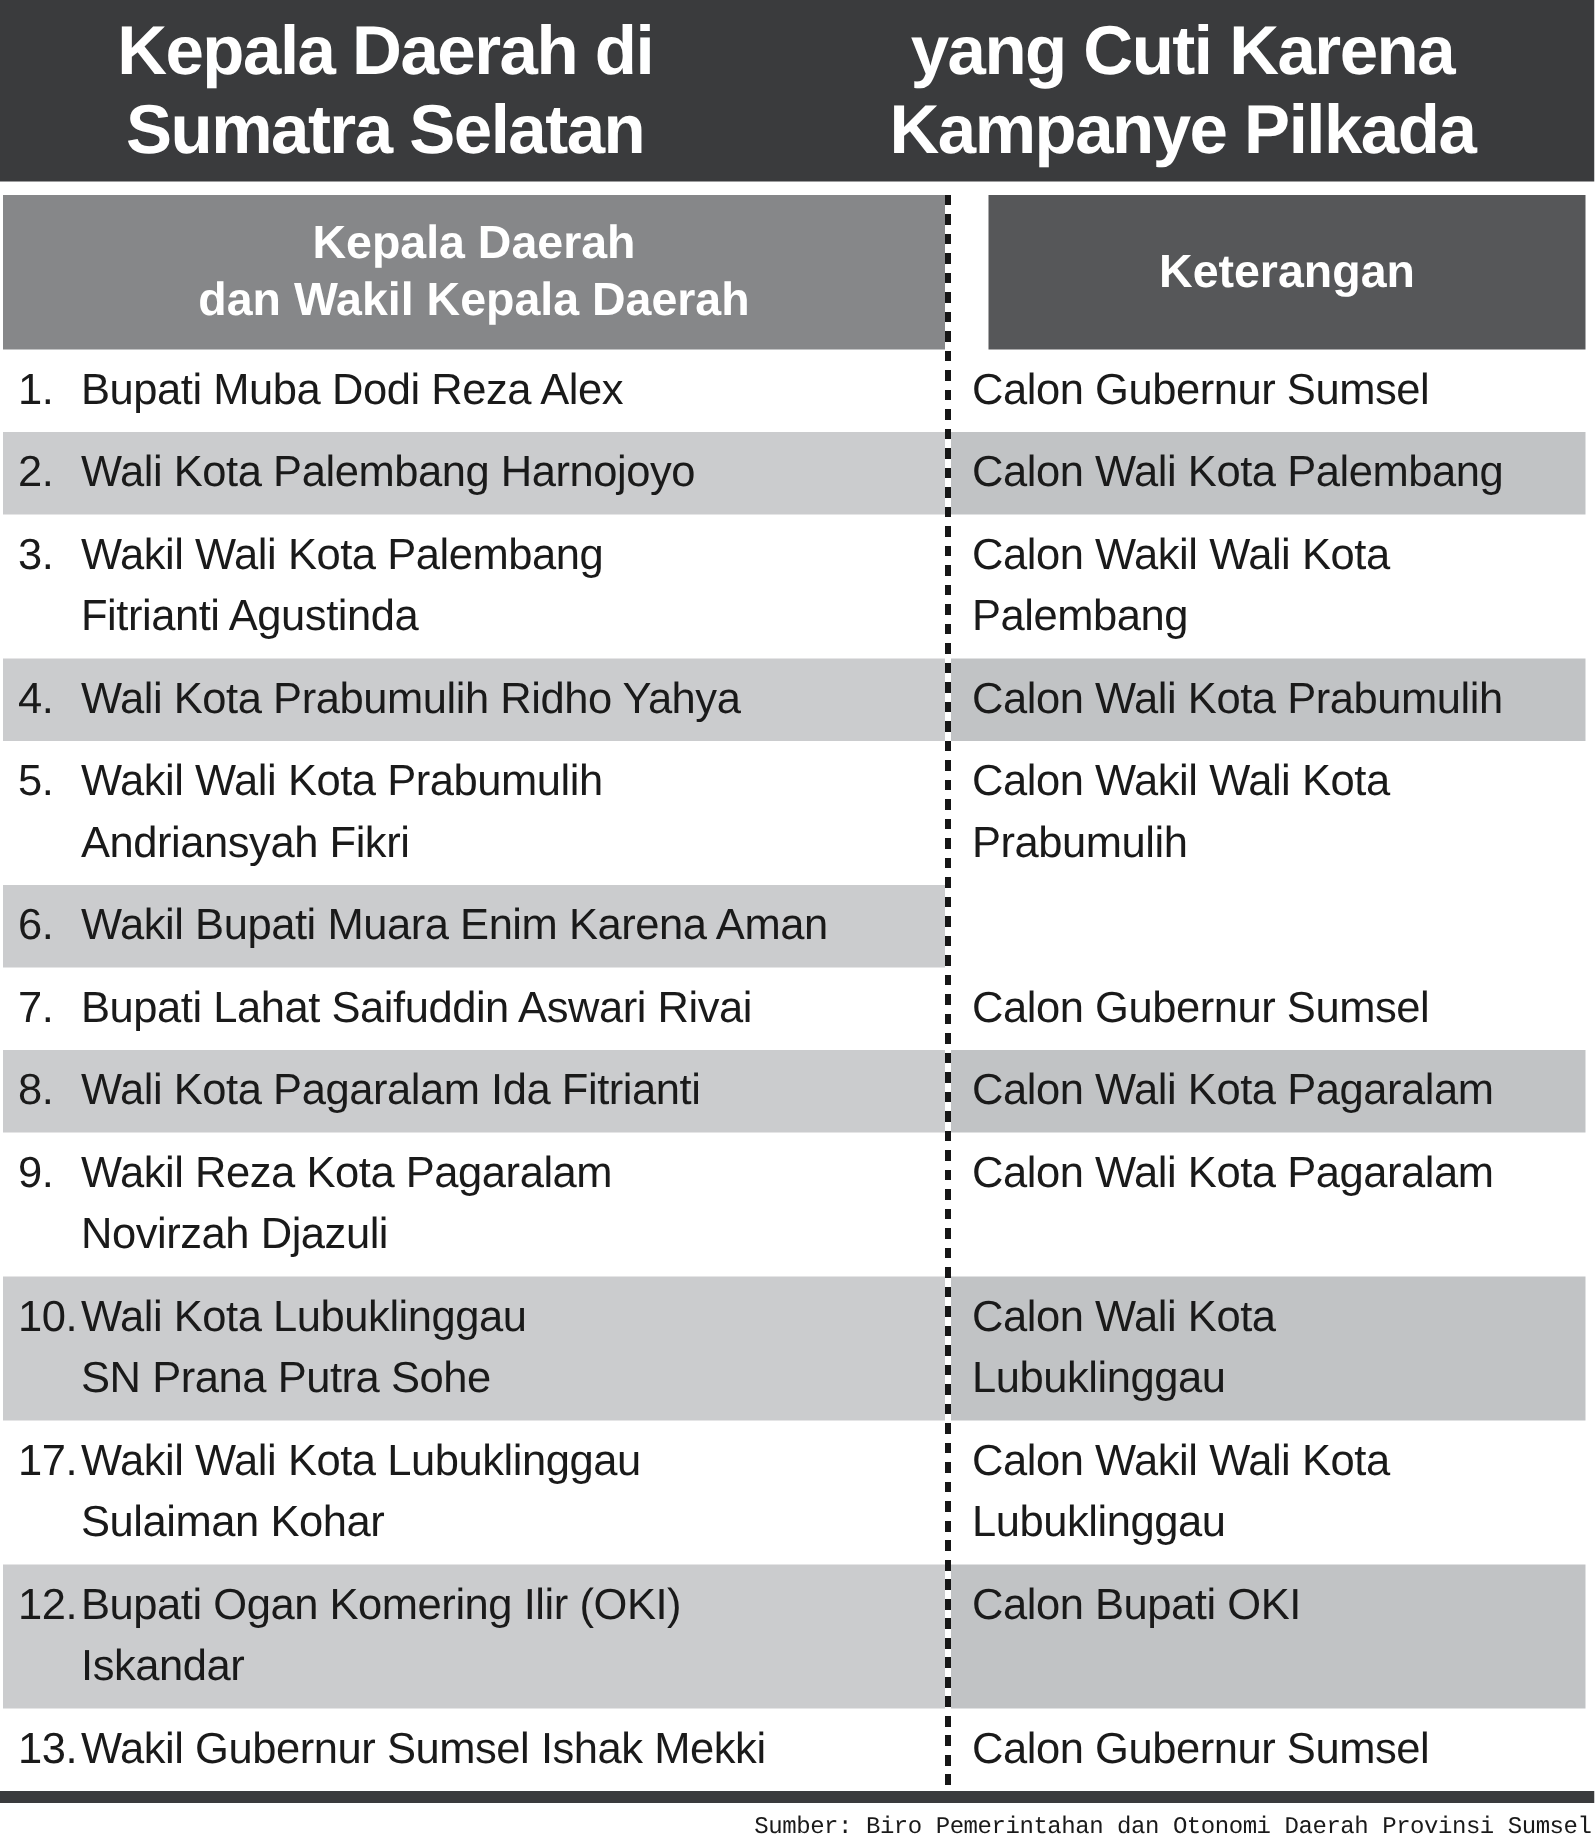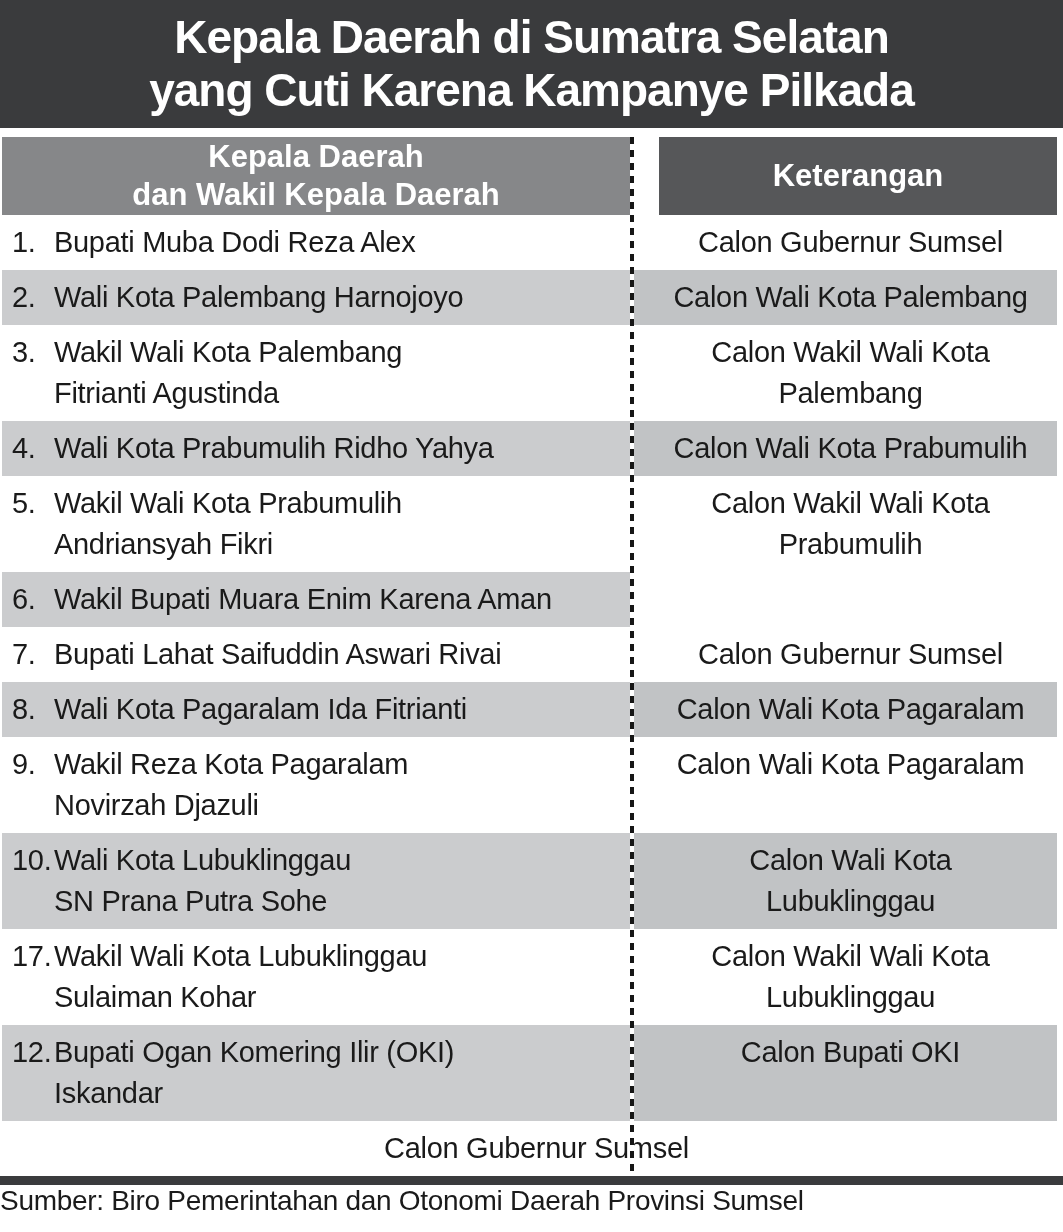--- a/index.html
+++ b/index.html
@@ -18,36 +18,36 @@
     font-family: "Liberation Sans", "DejaVu Sans", sans-serif;
     color: var(--text);
   }
   body { height: 1232px; overflow: hidden; display: flex; flex-direction: column; }
 
   .title-bar {
     height: 128px;
     background: var(--title-bar);
     color: var(--title-text);
     display: flex;
-    flex-direction: column;
+    flex-direction: row;
     justify-content: center;
     align-items: center;
     font-weight: bold;
     font-size: 46px;
     line-height: 53px;
     letter-spacing: -1px;
     text-align: center;
   }
 
   .table-area {
     position: relative;
     margin: 9px 6px 0 2px;
   }
 
-  .header-row { display: flex; height: 78px; }
+  .header-row { display: flex; height: 103px; }
   .header-cell {
     color: #ffffff;
     font-weight: bold;
     font-size: 31px;
     line-height: 38px;
     display: flex;
     flex-direction: column;
     justify-content: center;
     align-items: center;
     text-align: center;
@@ -65,41 +65,42 @@
   .num {
     width: 52px;
     padding-left: 10px;
     flex-shrink: 0;
   }
   .name { white-space: pre-line; }
   .cell-right {
     flex: 1;
     padding-left: 18px;
     padding-right: 4px;
-    text-align: center;
   }
   .row.shaded .cell-left { background: var(--shade-left); }
   .row.shaded .cell-right { background: var(--shade-right); }
 
   .divider {
     position: absolute;
     top: 0;
     bottom: 0;
     left: 628px;
     width: 4px;
     background: repeating-linear-gradient(to bottom, #161616 0px, #161616 7px, #ffffff 7px, #ffffff 13px);
   }
 
   .bottom-bar { height: 9px; background: var(--title-bar); margin-top: 0; }
 
   .footer {
-    font-size: 28px;
+    text-align: right;
+    font-size: 16px;
     line-height: 28px;
     padding: 2px 2px 0 0;
     letter-spacing: -0.3px;
+    font-family: Liberation Mono, monospace;
   }
 </style>
 </head>
 <body>
 
 <div class="title-bar">
   <div>Kepala Daerah di Sumatra Selatan</div>
   <div>yang Cuti Karena Kampanye Pilkada</div>
 </div>
 
@@ -198,20 +199,24 @@
   </div>
       <div class="row shaded">
     <div class="cell cell-left">
       <span class="num">12.</span>
       <span class="name">Bupati Ogan Komering Ilir (OKI)
 Iskandar</span>
     </div>
     <div class="cell cell-right name">Calon Bupati OKI</div>
   </div>
       <div class="row">
+    <div class="cell cell-left">
+      <span class="num">13.</span>
+      <span class="name">Wakil Gubernur Sumsel Ishak Mekki</span>
+    </div>
     <div class="cell cell-right name">Calon Gubernur Sumsel</div>
   </div>
     </div>
 
   <div class="divider"></div>
 </div>
 
 <div class="bottom-bar"></div>
 
 <div class="footer">Sumber: Biro Pemerintahan dan Otonomi Daerah Provinsi Sumsel</div>

